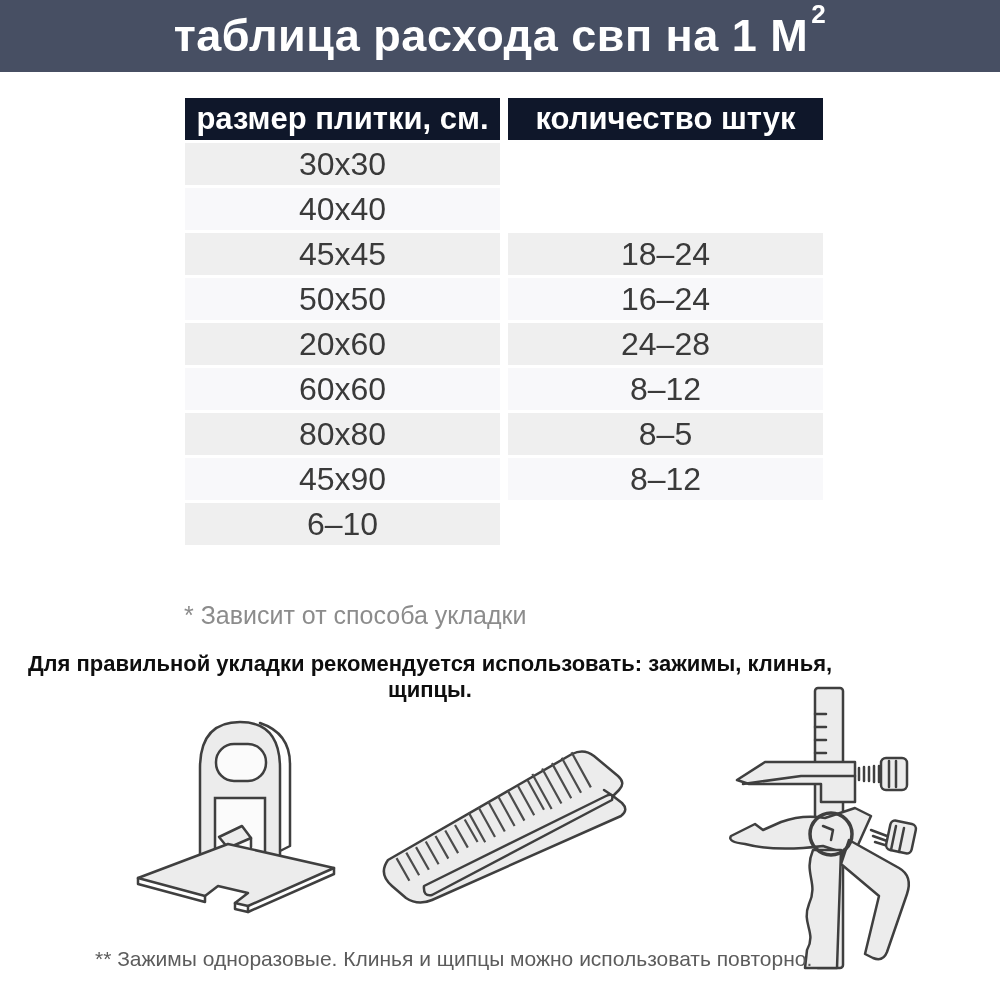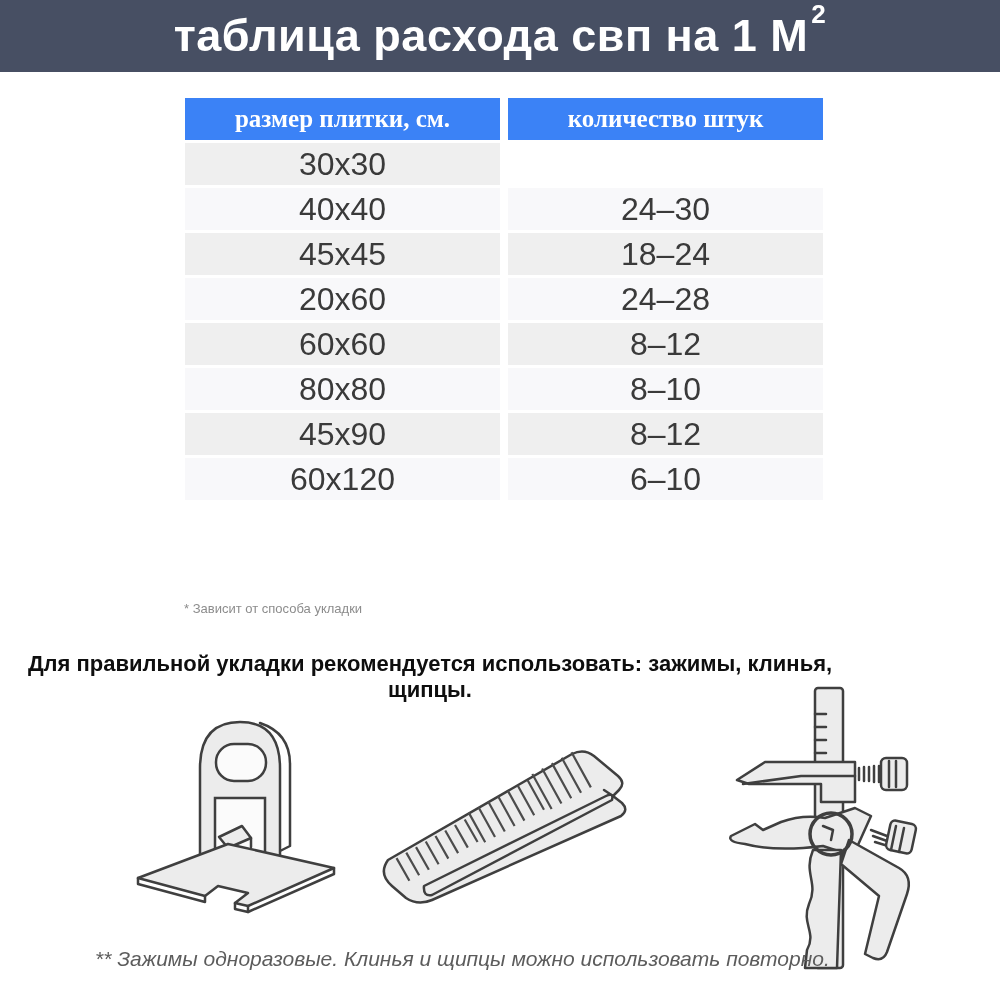--- a/index.html
+++ b/index.html
@@ -10,29 +10,29 @@
   
   .band { position: absolute; left: 0; top: 0; width: 1000px; height: 72px;
           background: #474f63; color: #fff; display: flex; align-items: center;
           justify-content: center; font-weight: bold; font-size: 45px; letter-spacing: .5px; }
   .band sup { font-size: 0.58em; position: relative; top: -0.45em; margin-left: 3px; font-weight: bold; }
 
   
   .tbl { position: absolute; left: 185px; top: 98px; width: 638px; }
   .trow { display: flex; gap: 8px; margin-bottom: 3px; }
   .cell { width: 315px; height: 42px; display: flex; align-items: center; justify-content: center; }
-  .thead .cell { background: #3b82f6; color: #ffffff; font-weight: bold; font-size: 25px; font-family: Liberation Serif, serif; }
+  .thead .cell { background: #0f172a; color: #ffffff; font-weight: bold; font-size: 31px; }
   .trow:not(.thead):nth-child(even) .cell { background: #efefef; }
   .trow:not(.thead):nth-child(odd)  .cell { background: #f8f8fa; }
   .trow:not(.thead) .cell { font-size: 32px; color: #3a3a3a; }
 
-  .fn1 { position: absolute; left: 184px; top: 601px; font-size: 13px; color: #8c8c8c; }
+  .fn1 { position: absolute; left: 184px; top: 601px; font-size: 25px; color: #8c8c8c; }
   .rec { position: absolute; left: 0; top: 651px; width: 860px; text-align: center;
          font-weight: bold; font-size: 22px; color: #0e0e0e; }
-  .fn2 { position: absolute; left: 95px; top: 947px; font-size: 21px; color: #5c5c5c; font-style: italic; }
+  .fn2 { position: absolute; left: 95px; top: 947px; font-size: 21px; color: #5c5c5c; }
 
   .icon { position: absolute; }
   .icon-clip   { left: 118px; top: 706px; }
   .icon-wedge  { left: 366px; top: 724px; }
   .icon-pliers { left: 703px; top: 684px; }
   svg .ln { fill: none; stroke: #3f3f3f; stroke-width: 2.5; stroke-linejoin: round; stroke-linecap: round; }
   svg .fl { fill: #ececec; stroke: #3f3f3f; stroke-width: 2.5; stroke-linejoin: round; }
   svg .hole { fill: #fbfbfb; stroke: #3f3f3f; stroke-width: 2.5; }
 </style>
 </head>
@@ -47,44 +47,46 @@
   <div class="tbl">
     <div class="trow thead">
       <div class="cell">размер плитки, см.</div>
       <div class="cell">количество штук</div>
     </div>
     <div class="trow">
       <div class="cell">30x30</div>
     </div>
     <div class="trow">
       <div class="cell">40x40</div>
-      <div class="cell">24–30</div>
     </div>
     <div class="trow">
       <div class="cell">45x45</div>
       <div class="cell">18–24</div>
+    </div>
+    <div class="trow">
+      <div class="cell">50x50</div>
+      <div class="cell">16–24</div>
     </div>
     <div class="trow">
       <div class="cell">20x60</div>
       <div class="cell">24–28</div>
     </div>
     <div class="trow">
       <div class="cell">60x60</div>
       <div class="cell">8–12</div>
     </div>
     <div class="trow">
       <div class="cell">80x80</div>
-      <div class="cell">8–10</div>
+      <div class="cell">8–5</div>
     </div>
     <div class="trow">
       <div class="cell">45x90</div>
       <div class="cell">8–12</div>
     </div>
     <div class="trow">
-      <div class="cell">60x120</div>
       <div class="cell">6–10</div>
     </div>
   </div>
 
   <div class="fn1">* Зависит от способа укладки</div>
 
   <div class="rec">Для правильной укладки рекомендуется использовать: зажимы, клинья, щипцы.</div>
 
   <div class="icon icon-clip">
     <svg width="244" height="222" viewBox="0 0 244 222">

